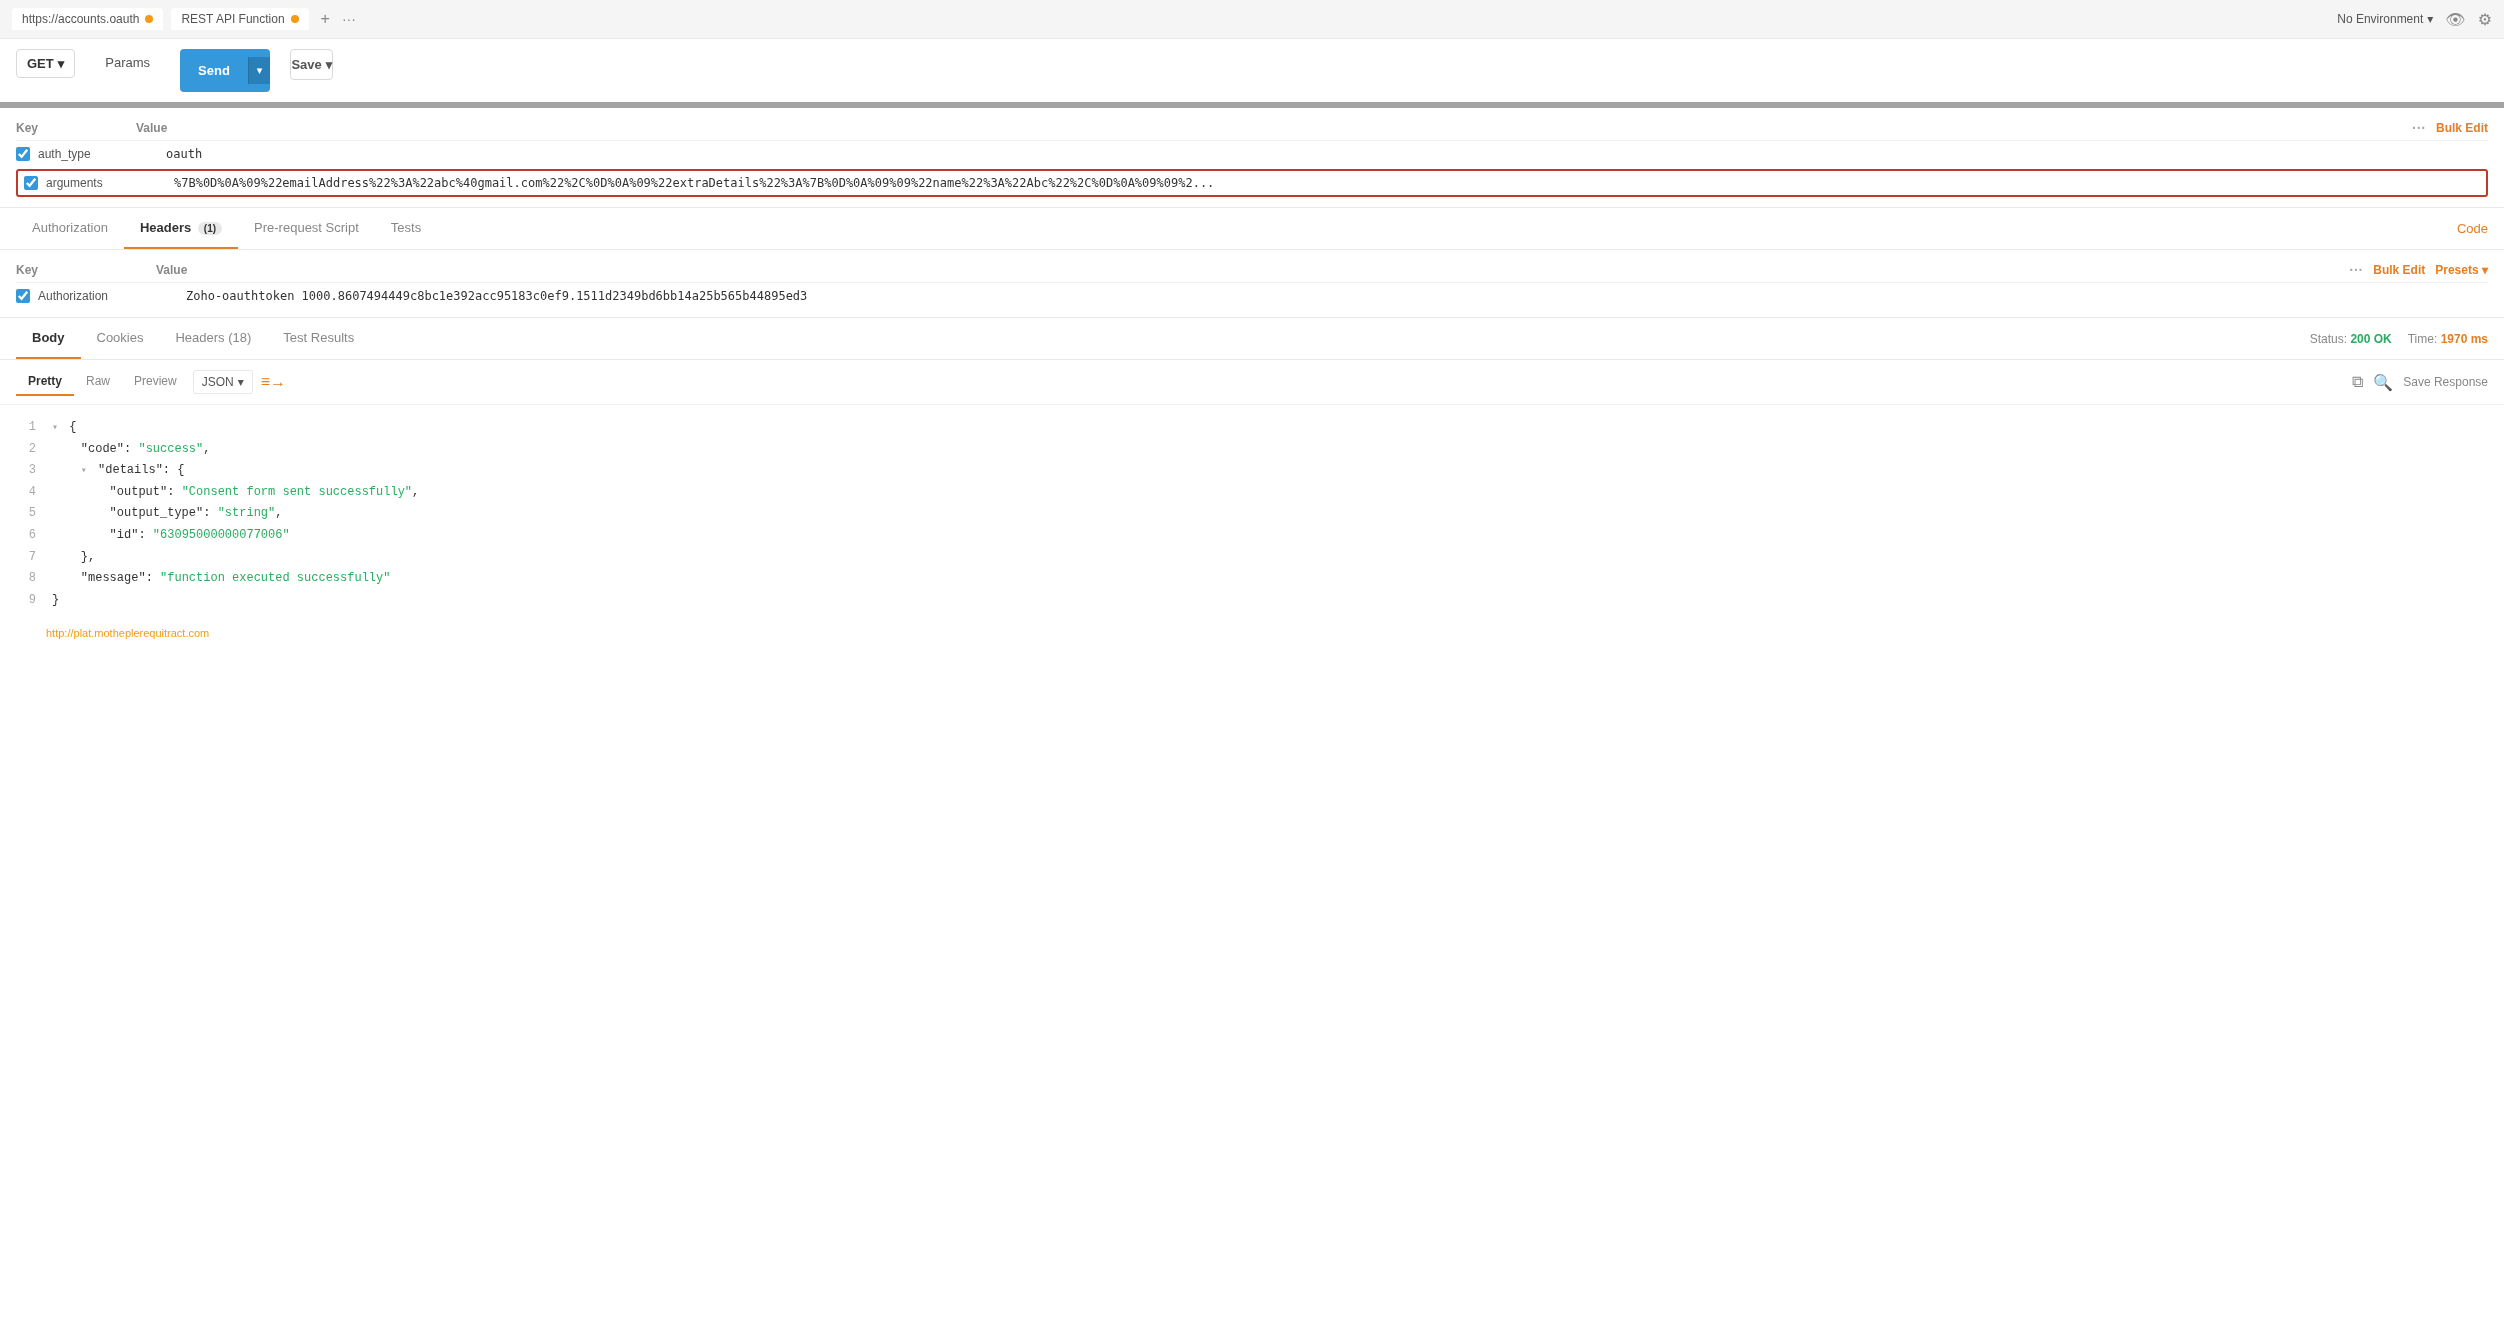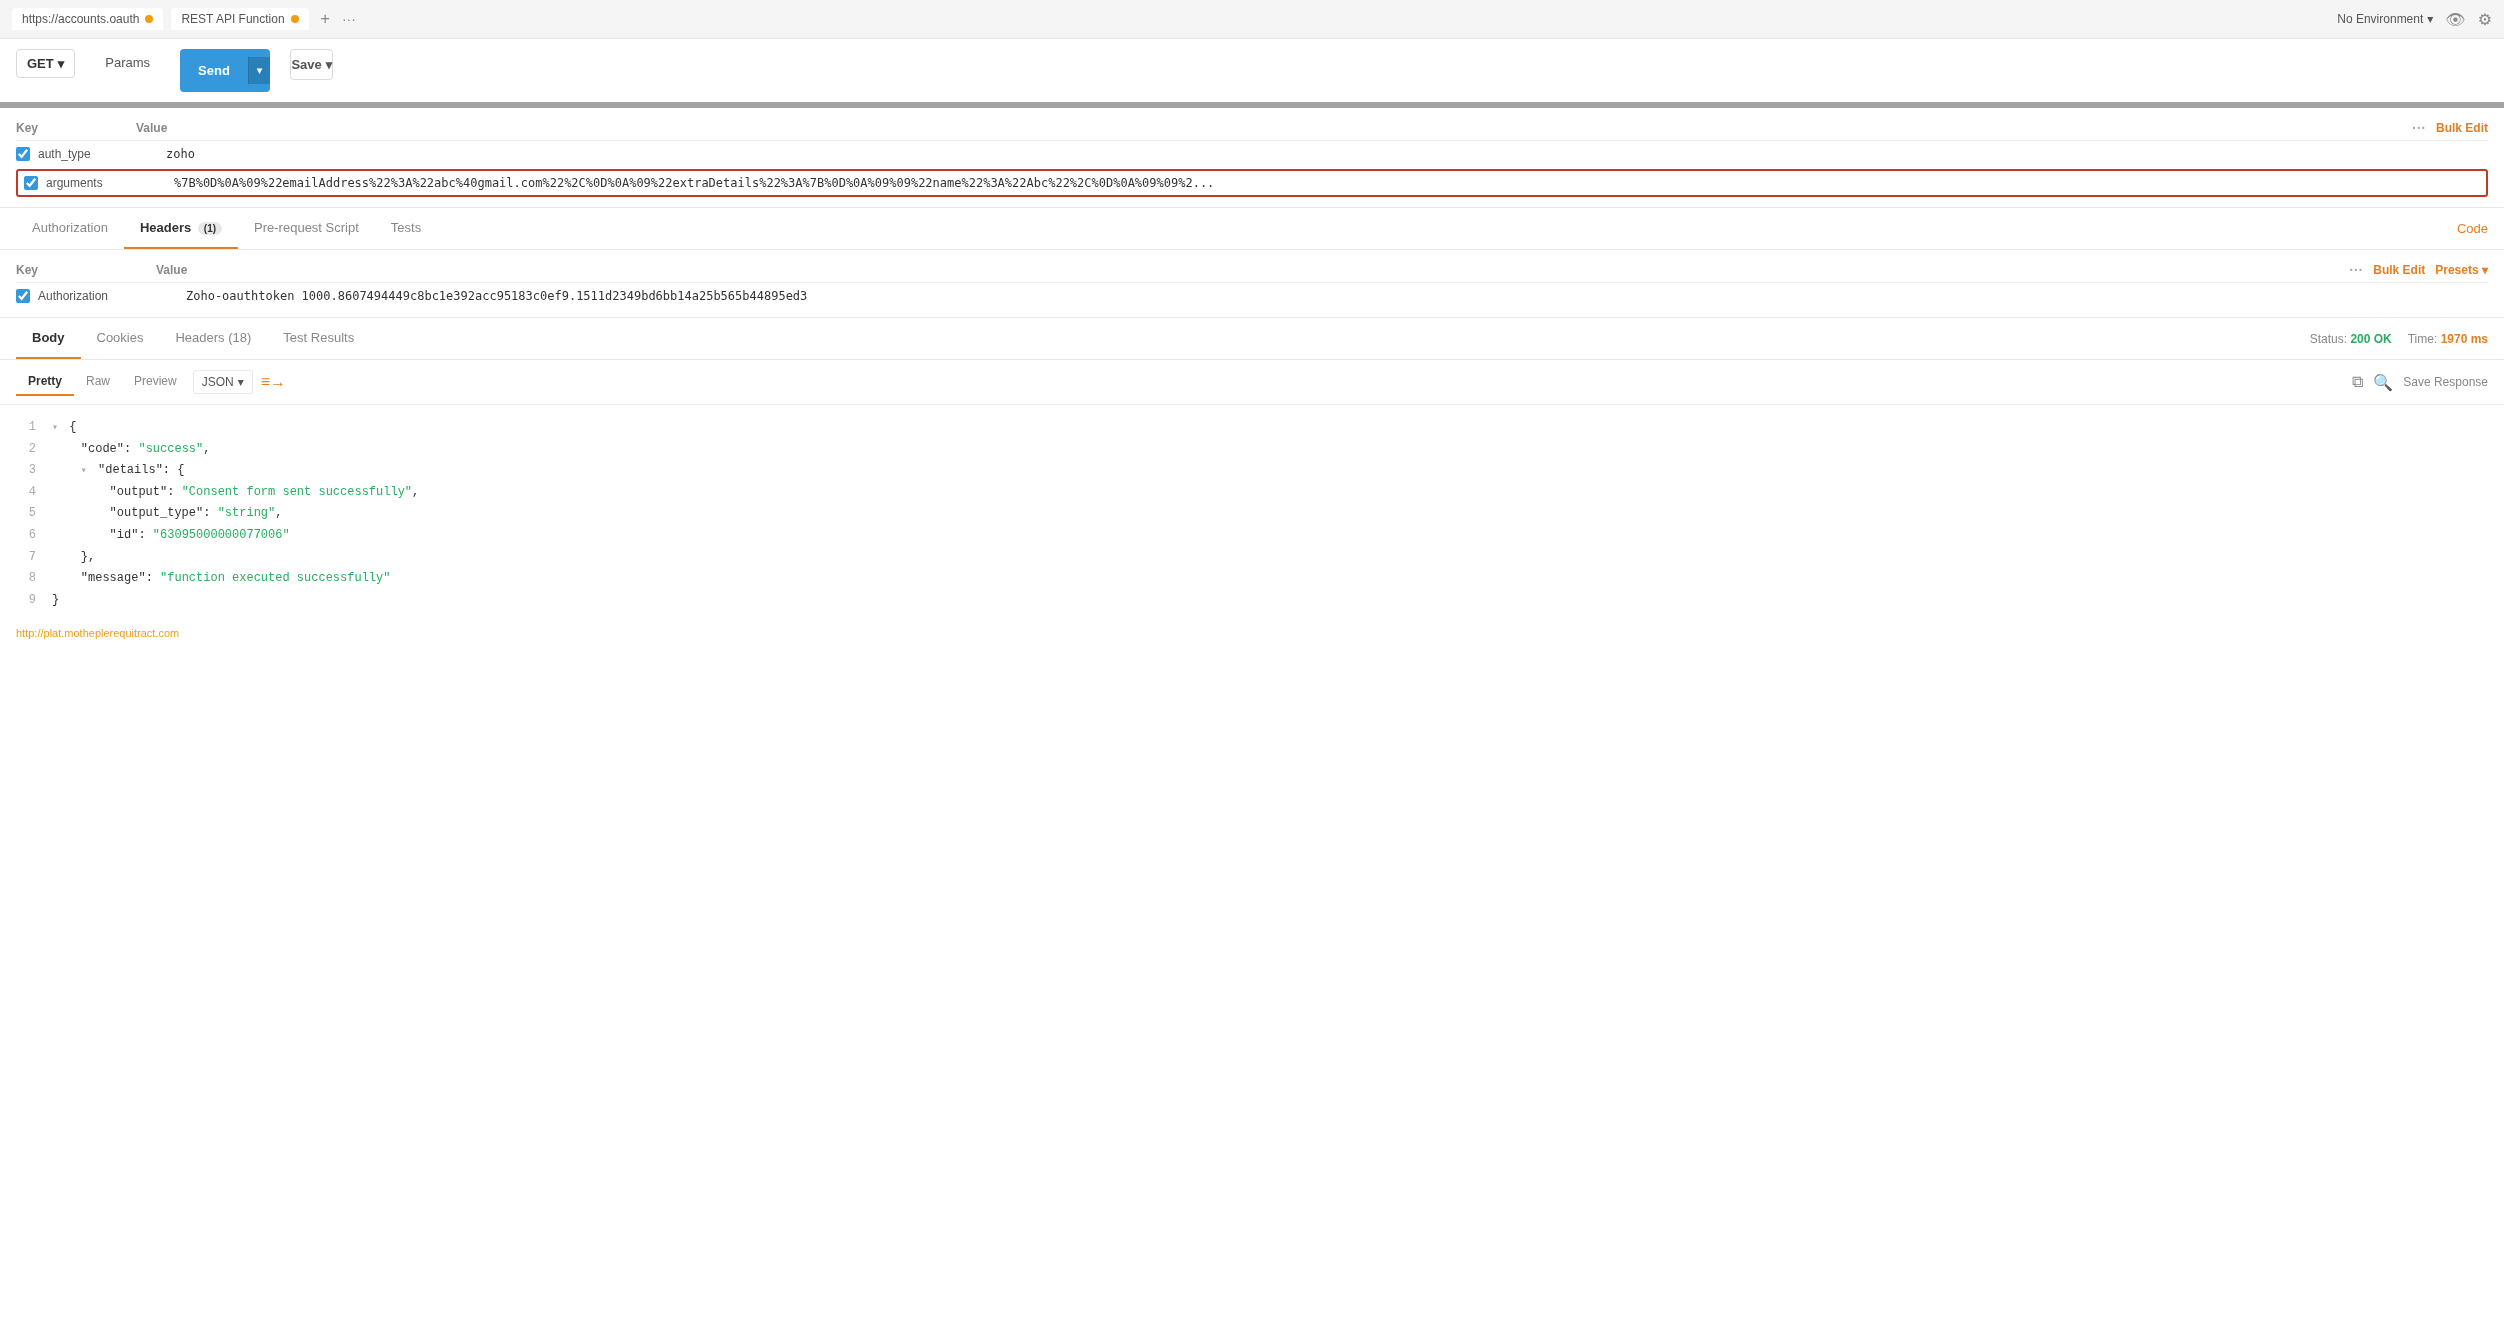--- a/index.html
+++ b/index.html
@@ -385,20 +385,21 @@
     .json-key { color: #333; }
     .json-str { color: #27ae60; }
     .json-brace { color: #333; }
     .collapse-arrow { color: #aaa; font-size: 10px; margin-right: 4px; }
 
     
     .bottom-link {
       padding: 4px 16px;
       font-size: 11px;
       color: #f39c12;
+      margin-left: 30px;
     }
 
     .three-dots { color: #aaa; font-size: 14px; cursor: pointer; }
   </style>
 </head>
 <body>
 
 <div class="top-bar">
   <div class="tab-item">
     <span>https://accounts.oauth</span>
@@ -441,21 +442,21 @@
     <span class="col-key">Key</span>
     <span class="col-val">Value</span>
     <div class="params-header-right">
       <span class="three-dots">···</span>
       <span class="bulk-edit-link">Bulk Edit</span>
     </div>
   </div>
   <div class="param-row">
     <input type="checkbox" class="checkbox" checked="" style="">
     <span class="param-key">auth_type</span>
-    <span class="param-value">zoho</span>
+    <span class="param-value">oauth</span>
   </div>
   <div class="param-row highlighted" style="border: 2px solid #c0392b; margin: 2px 0; padding: 5px 6px; border-radius: 3px;">
     <input type="checkbox" class="checkbox" checked="" style="">
     <span class="param-key">arguments</span>
     <span class="param-value">%7B%0D%0A%09%22emailAddress%22%3A%22abc%40gmail.com%22%2C%0D%0A%09%22extraDetails%22%3A%7B%0D%0A%09%09%22name%22%3A%22Abc%22%2C%0D%0A%09%09%2...</span>
   </div>
   <div style="height: 8px;"></div>
 </div>
 
 <div class="tabs-container">

